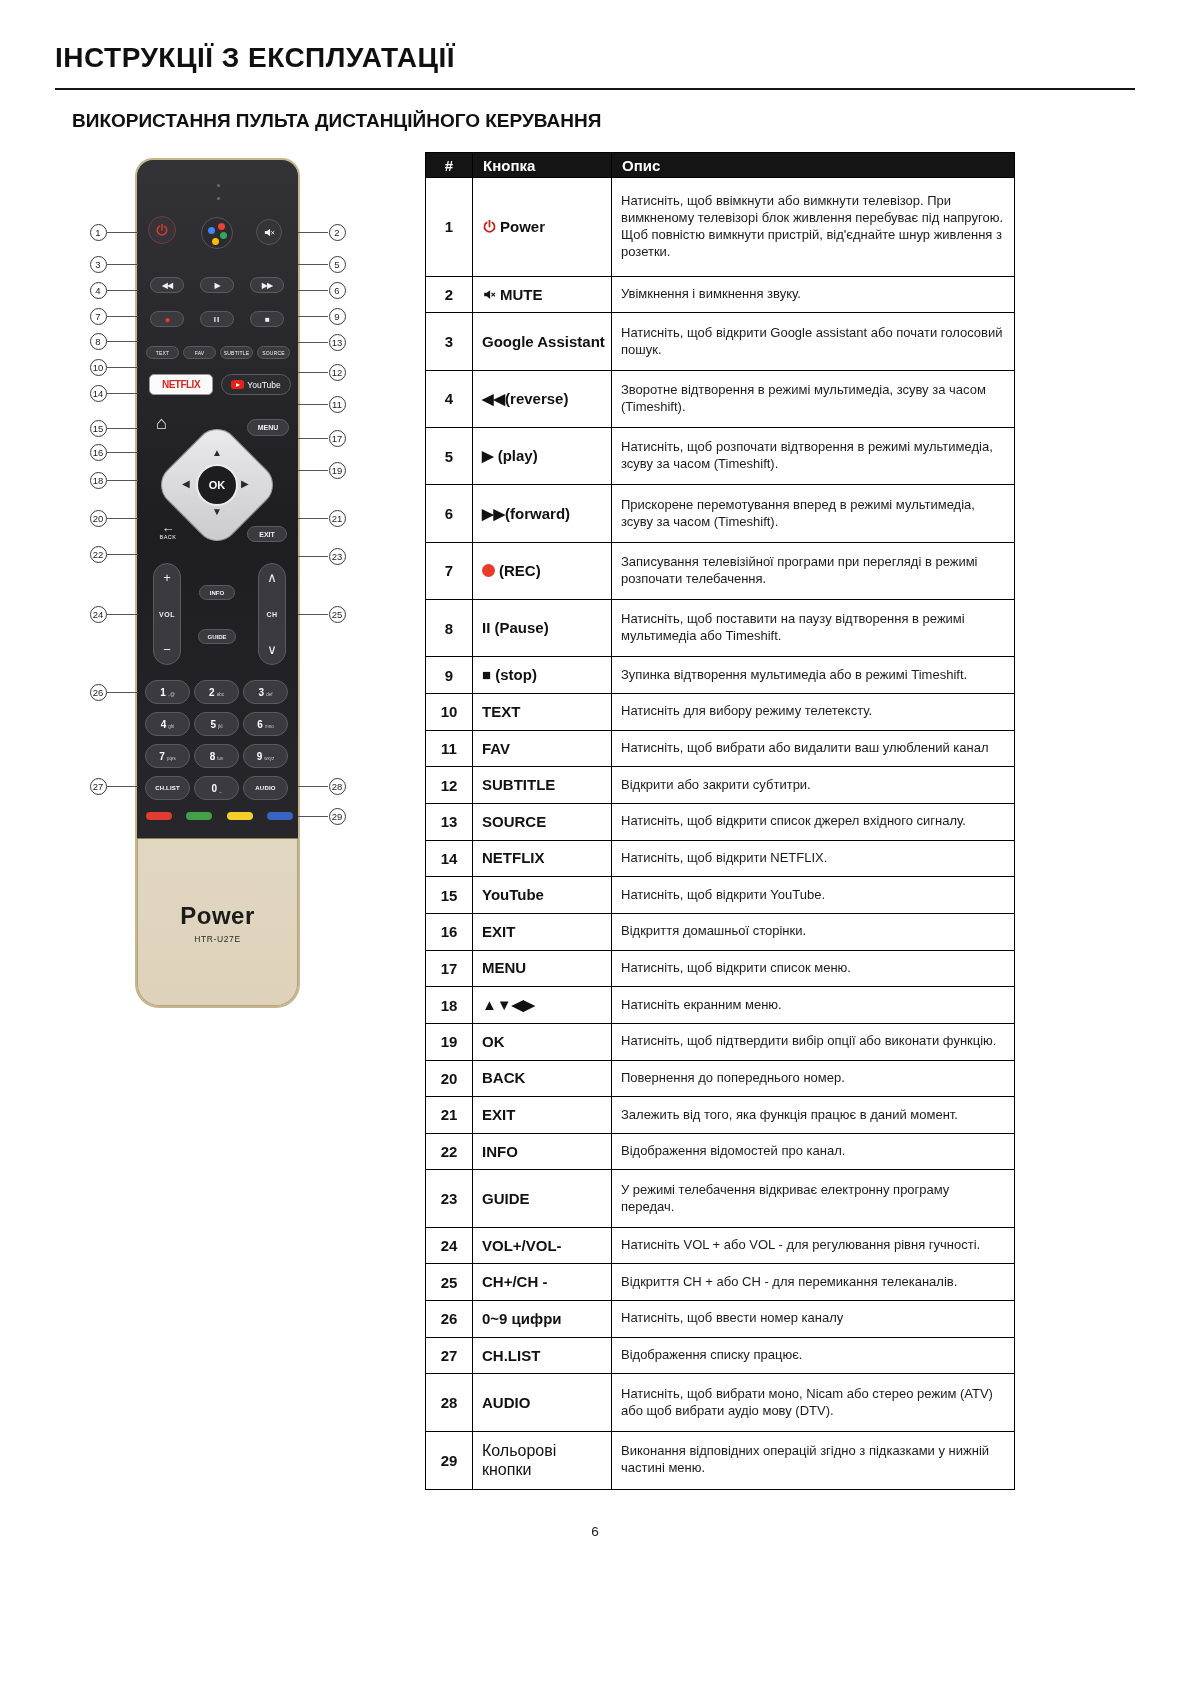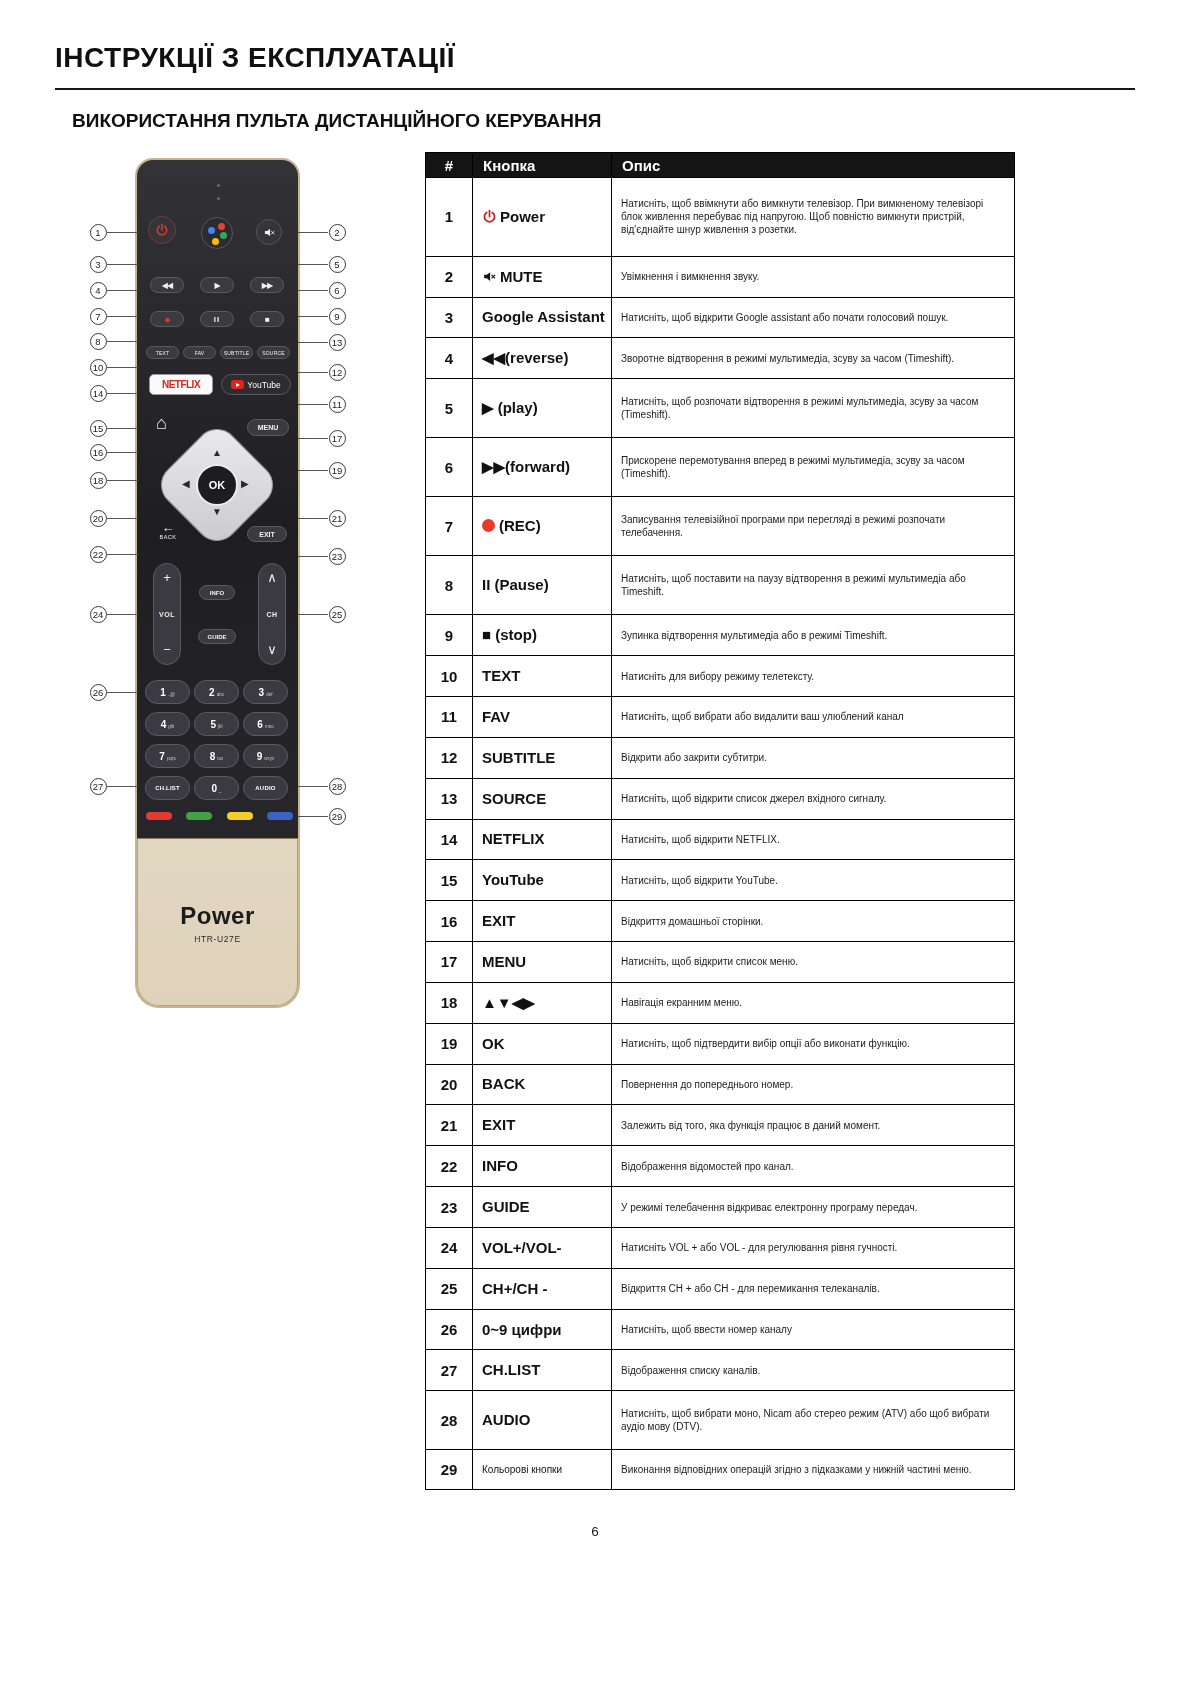--- a/index.html
+++ b/index.html
@@ -13,22 +13,22 @@
   .page-number { position:absolute; left:0; top:1524px; width:1190px; text-align:center; font-size:13.5px; color:#222; }
 
   
   .btn-table { position:absolute; left:425px; top:152px; width:589px; height:1338px; border-collapse:collapse; table-layout:fixed; }
   .btn-table th, .btn-table td { border:1px solid #000; vertical-align:middle; }
   .btn-table thead th { background:#141414; color:#fff; font-size:15px; font-weight:bold; padding:3px 10px; text-align:left; height:25px; }
   .btn-table thead th.h-num { text-align:center; padding:3px 2px; }
   col.c-num { width:47px; } col.c-btn { width:139px; } col.c-desc { width:403px; }
   td.col-num { text-align:center; font-weight:bold; font-size:15px; }
   td.col-btn { font-weight:bold; font-size:15px; padding:4px 6px 4px 9px; line-height:1.2; }
-  td.col-btn.plain { font-weight:normal; font-size:10px; }
-  td.col-desc { font-size:10px; padding:6px 9px; line-height:1.3; color:#1c1c1c; }
+  td.col-btn.plain { font-weight:normal; font-size:16px; }
+  td.col-desc { font-size:13px; padding:6px 9px; line-height:1.3; color:#1c1c1c; }
   .ti { width:15px; height:15px; vertical-align:-2px; margin-right:3px; }
   .rec-dot { display:inline-block; width:13px; height:13px; border-radius:50%; background:#e8392b; vertical-align:-1px; margin-right:4px; }
 
   
   .remote-area { position:absolute; left:60px; top:150px; width:360px; height:890px; }
   .callout { position:absolute; width:17px; height:17px; border:1px solid #3a3a3a; border-radius:50%; background:#fff; font-size:9.5px; line-height:15px; text-align:center; color:#222; z-index:3; }
   .callout-line { position:absolute; height:1px; background:#555; z-index:1; }
 
   .remote { position:absolute; left:75px; top:8px; width:165px; height:850px; border:2px solid #c6b58e; border-radius:18px 18px 24px 24px; overflow:hidden; background:linear-gradient(180deg,#efe9dc,#ded2ba); box-shadow:0 0 0 1px #b8a47c inset; }
   .remote-top { position:absolute; left:0; top:0; width:100%; height:679px; background:linear-gradient(180deg,#323237,#1e1e22 55%,#26262b); border-bottom:1px solid #8c7c5a; }
@@ -436,21 +436,21 @@
         <td class="col-desc">Відкриття домашньої сторінки.</td>
       </tr>
       <tr>
         <td class="col-num">17</td>
         <td class="col-btn">MENU</td>
         <td class="col-desc">Натисніть, щоб відкрити список меню.</td>
       </tr>
       <tr>
         <td class="col-num">18</td>
         <td class="col-btn">▲▼◀▶</td>
-        <td class="col-desc">Навігація екранним меню.</td>
+        <td class="col-desc">Натисніть екранним меню.</td>
       </tr>
       <tr>
         <td class="col-num">19</td>
         <td class="col-btn">OK</td>
         <td class="col-desc">Натисніть, щоб підтвердити вибір опції або виконати функцію.</td>
       </tr>
       <tr>
         <td class="col-num">20</td>
         <td class="col-btn">BACK</td>
         <td class="col-desc">Повернення до попереднього номер.</td>
@@ -481,21 +481,21 @@
         <td class="col-desc">Відкриття CH + або CH - для перемикання телеканалів.</td>
       </tr>
       <tr>
         <td class="col-num">26</td>
         <td class="col-btn">0~9 цифри</td>
         <td class="col-desc">Натисніть, щоб ввести номер каналу</td>
       </tr>
       <tr>
         <td class="col-num">27</td>
         <td class="col-btn">CH.LIST</td>
-        <td class="col-desc">Відображення списку каналів.</td>
+        <td class="col-desc">Відображення списку працює.</td>
       </tr>
       <tr>
         <td class="col-num">28</td>
         <td class="col-btn">AUDIO</td>
         <td class="col-desc">Натисніть, щоб вибрати моно, Nicam або стерео режим (ATV) або щоб вибрати аудіо мову (DTV).</td>
       </tr>
       <tr>
         <td class="col-num">29</td>
         <td class="col-btn plain">Кольорові кнопки</td>
         <td class="col-desc">Виконання відповідних операцій згідно з підказками у нижній частині меню.</td>

